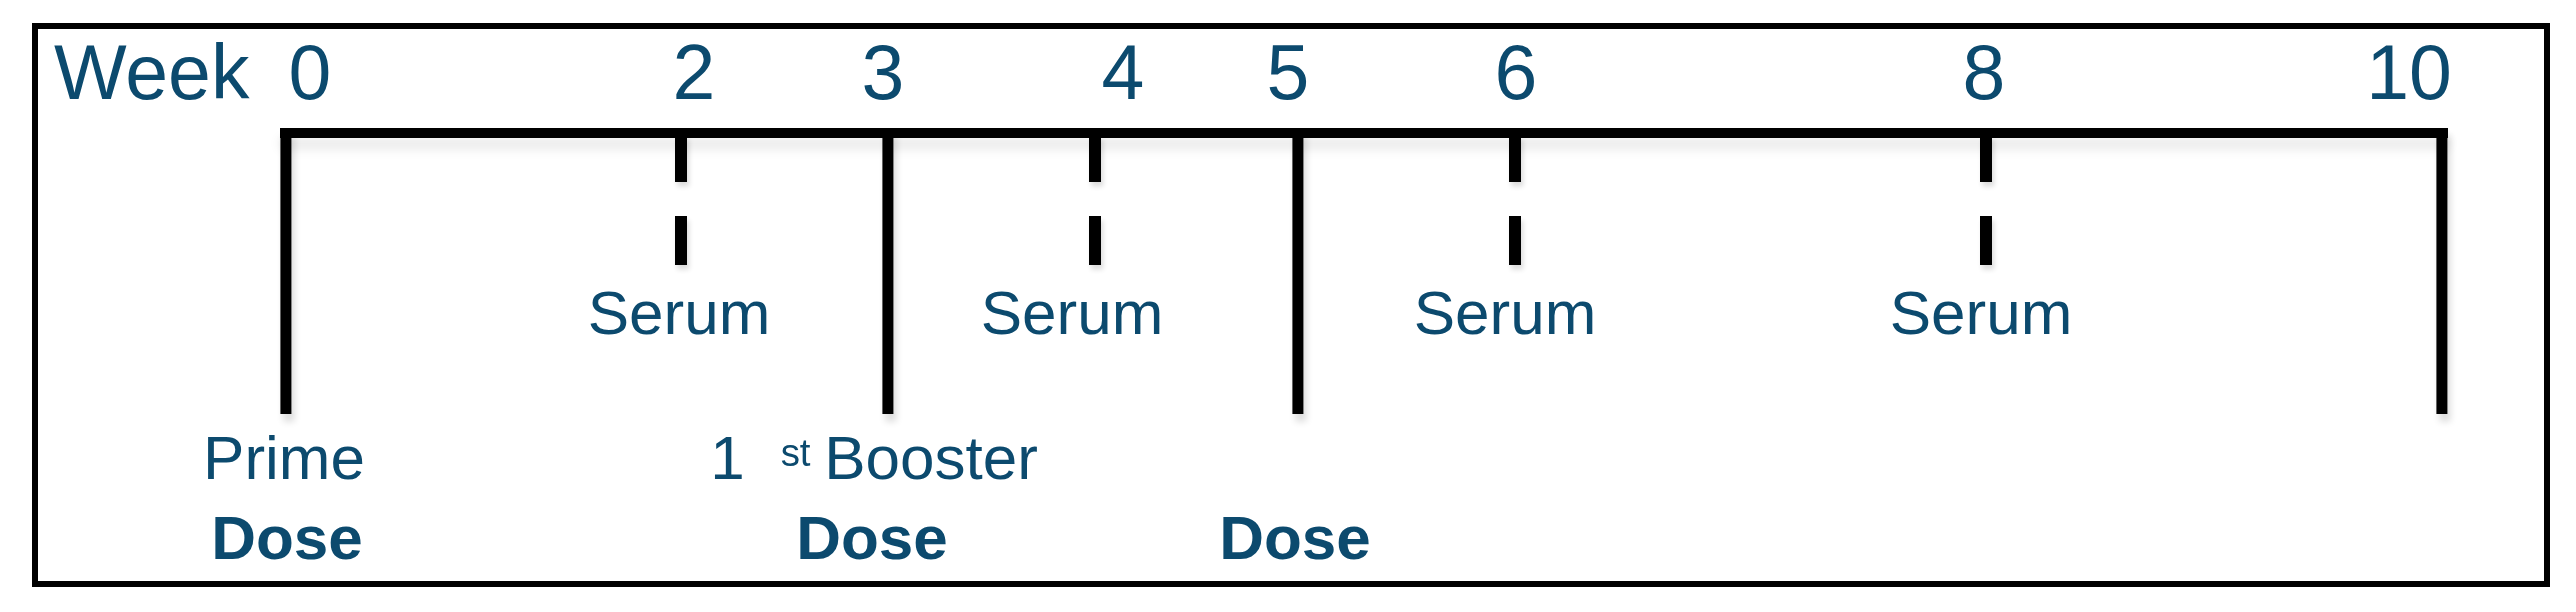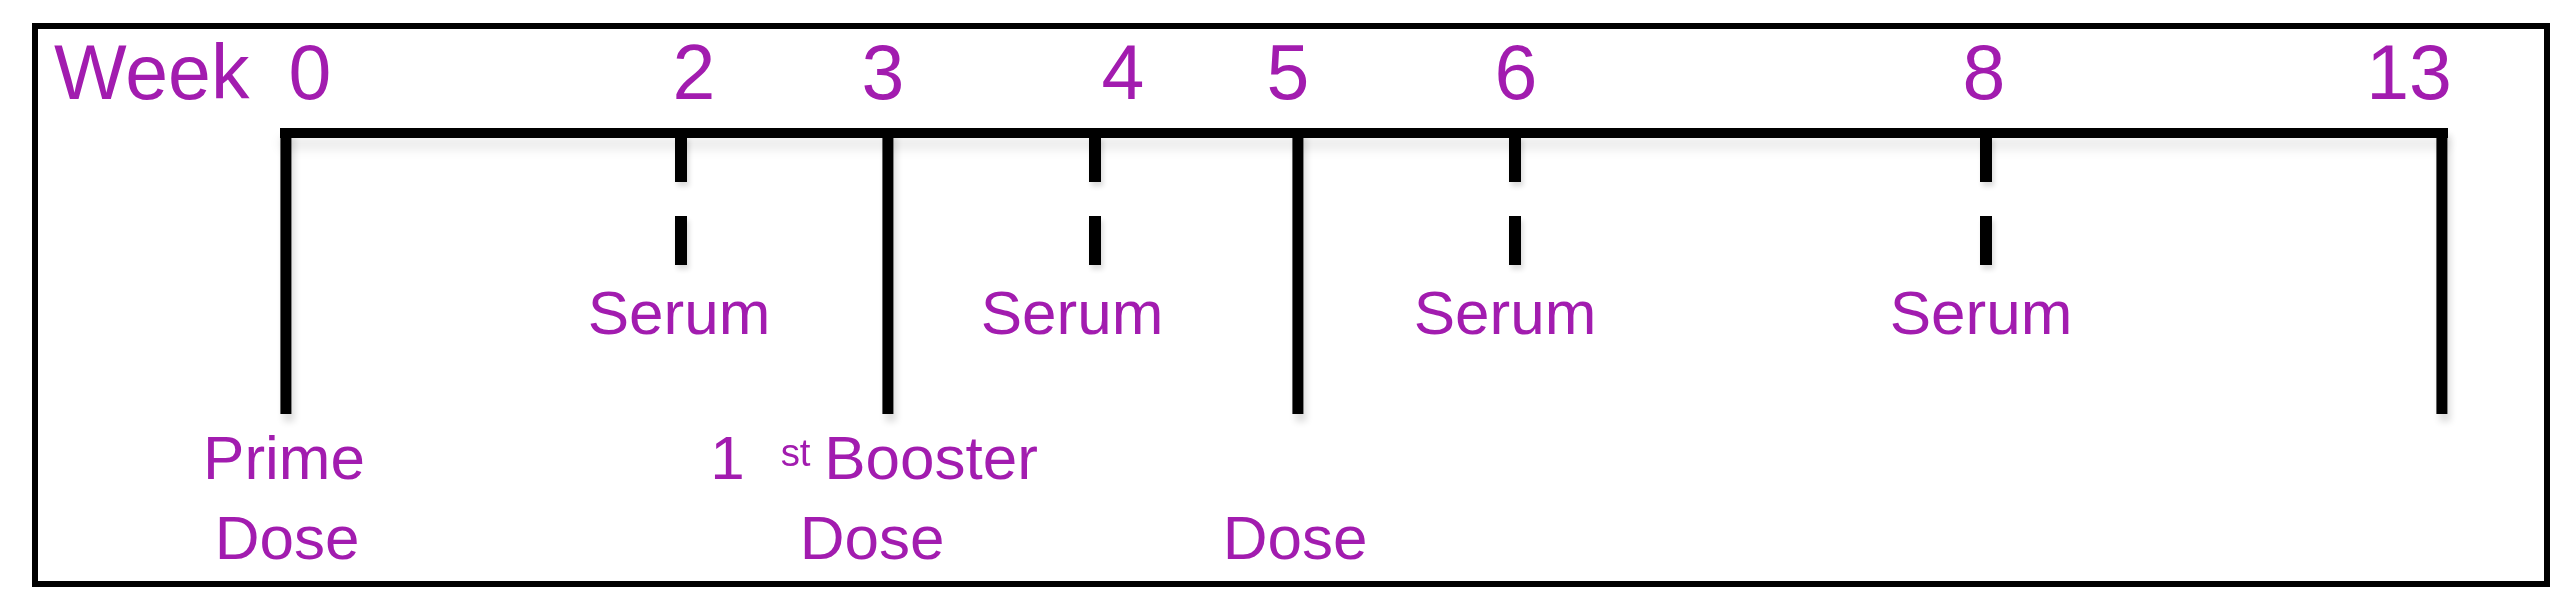--- a/index.html
+++ b/index.html
@@ -6,21 +6,21 @@
     margin: 0;
     padding: 0;
     background: #ffffff;
   }
   .canvas {
     position: relative;
     width: 2576px;
     height: 613px;
     background: #ffffff;
     font-family: "Liberation Sans", "DejaVu Sans", sans-serif;
-    color: #a21caf;
+    color: #0c4a6e;
     overflow: hidden;
   }
   .frame {
     position: absolute;
     left: 32px;
     top: 23px;
     width: 2518px;
     height: 564px;
     border: 6.7px solid #000000;
     box-sizing: border-box;
@@ -74,21 +74,21 @@
   }
   .lbl {
     position: absolute;
     font-size: 62px;
     line-height: 1;
     transform: translateX(-50%);
     white-space: nowrap;
   }
   .serum-row  { top: 282px; }
   .event-row1 { top: 427px; }
-  .event-row2 { top: 507px; }
+  .event-row2 { top: 507px; font-weight: bold; }
   .ord-sup {
     font-size: 0.62em;
     vertical-align: 0.34em;
     letter-spacing: 0;
     margin-left: 36px;
   }
   .booster-word { margin-left: 0.22em; }
 </style>
 </head>
 <body>
@@ -98,21 +98,21 @@
   <div class="frame"></div>
 
   <div class="wk-row" style="left:54px">Week</div>
   <div class="wk-num" style="left:310px">0</div>
   <div class="wk-num" style="left:694px">2</div>
   <div class="wk-num" style="left:883px">3</div>
   <div class="wk-num" style="left:1123px">4</div>
   <div class="wk-num" style="left:1288px">5</div>
   <div class="wk-num" style="left:1516px">6</div>
   <div class="wk-num" style="left:1984px">8</div>
-  <div class="wk-num" style="left:2409px">13</div>
+  <div class="wk-num" style="left:2409px">10</div>
 
   <div class="hline"></div>
 
   <div class="vline" style="left:286px"></div>
   <div class="vline" style="left:888px"></div>
   <div class="vline" style="left:1298px"></div>
   <div class="vline" style="left:2442px"></div>
 
   <div class="dash seg1" style="left:681px"></div>
   <div class="dash seg2" style="left:681px"></div>

